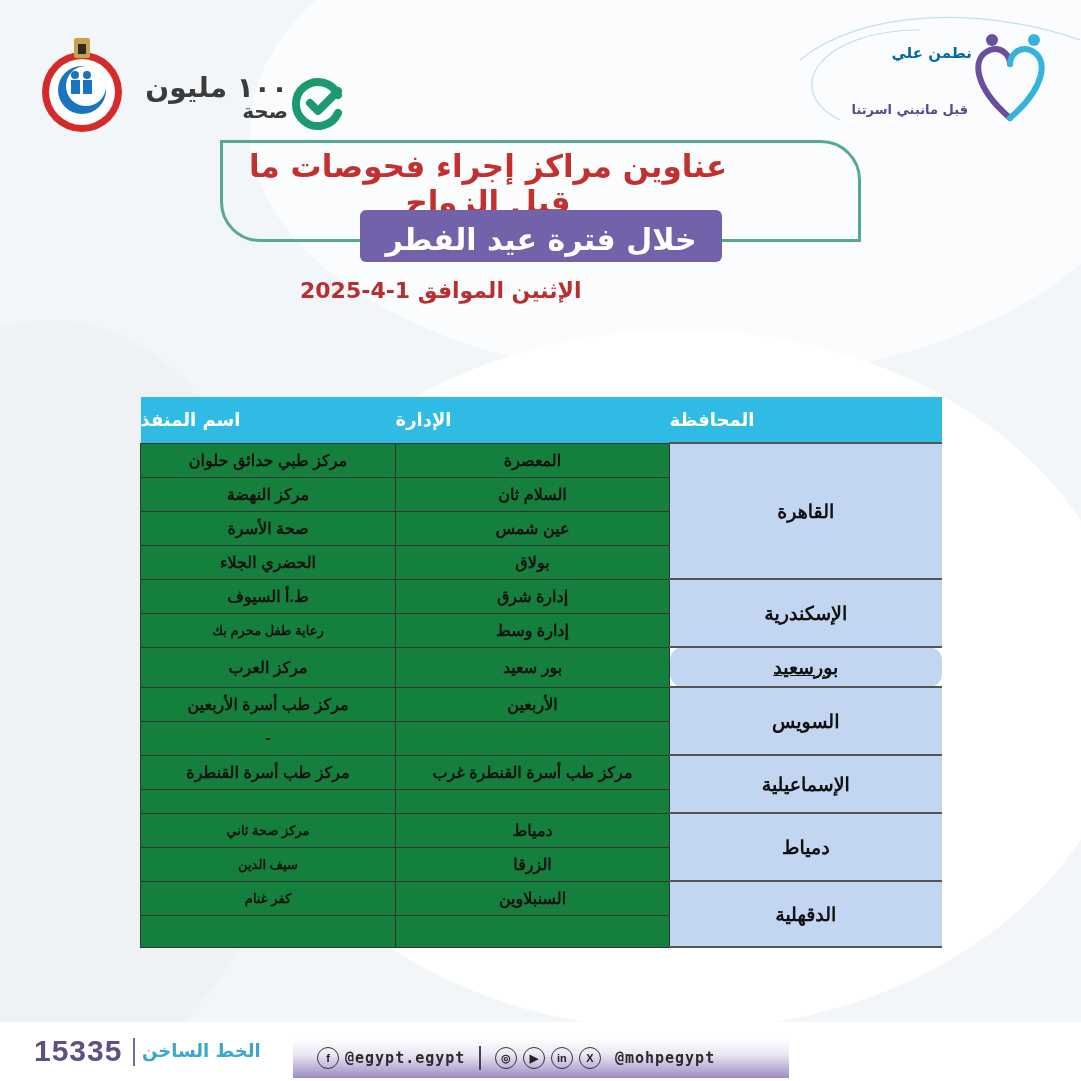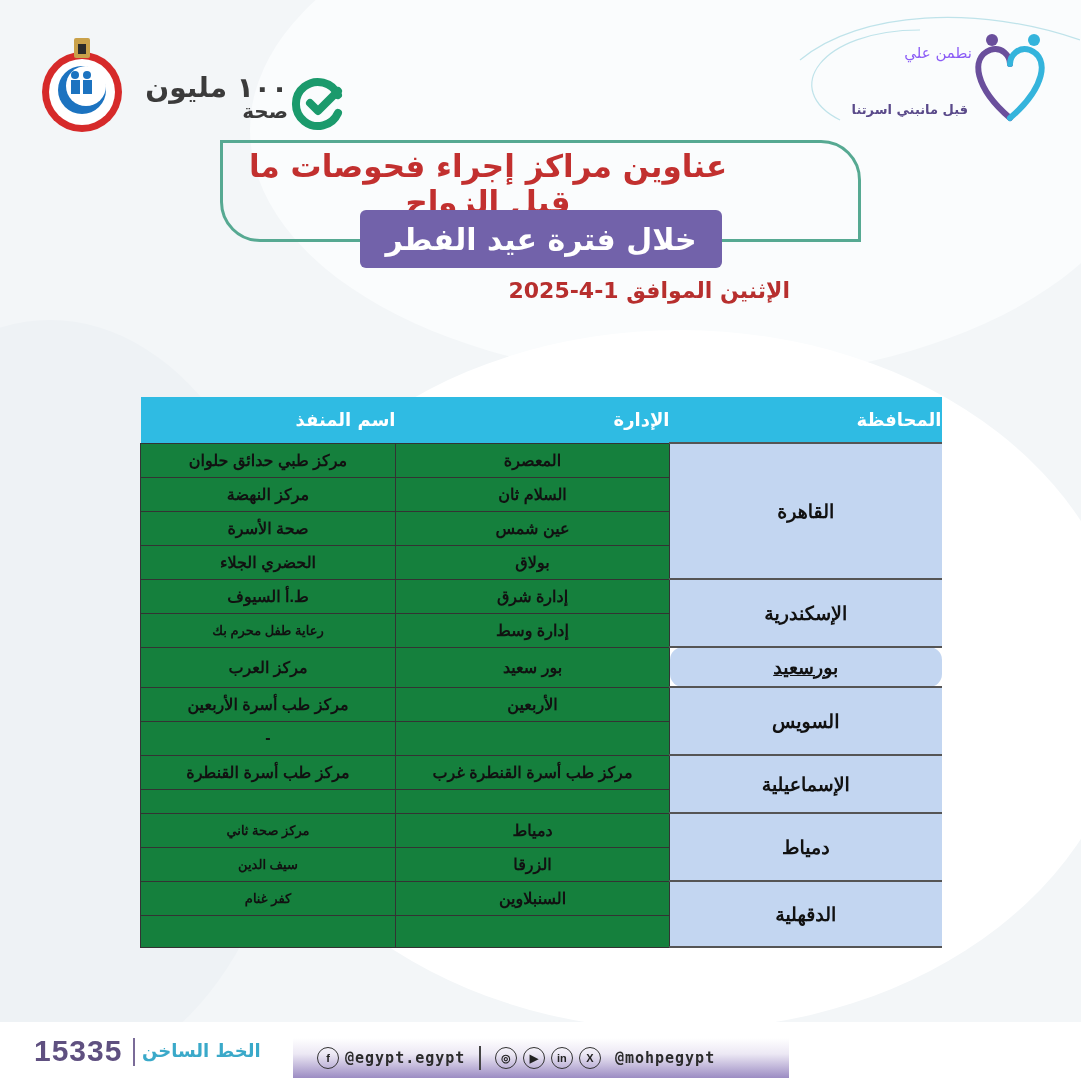--- a/index.html
+++ b/index.html
@@ -16,53 +16,53 @@
   .bg-swirl { position: absolute; left: 780px; top: 0; width: 300px; height: 150px; }
 
   
   .moh-logo { position: absolute; left: 36px; top: 34px; width: 92px; height: 100px; }
   .hundred-logo { position: absolute; left: 150px; top: 55px; width: 200px; height: 65px; direction: rtl; margin-top: 16px; }
   .hundred-text-top { position: absolute; right: 62px; top: 0px; font-size: 28px; font-weight: bold; color: #3b3b3b; white-space: nowrap; }
   .hundred-text-bot { position: absolute; right: 62px; top: 28px; font-size: 20px; font-weight: bold; color: #3b3b3b; letter-spacing: 6px; white-space: nowrap; }
   .hundred-check { position: absolute; left: 138px; top: 4px; width: 58px; height: 58px; }
 
   .sehetna-logo { position: absolute; left: 820px; top: 28px; width: 240px; height: 100px; }
-  .sehetna-small { position: absolute; right: 88px; top: 16px; font-size: 15px; color: #8b5cf6; font-weight: normal; direction: rtl; white-space: nowrap; }
+  .sehetna-small { position: absolute; right: 88px; top: 16px; font-size: 15px; color: #0369a1; font-weight: bold; direction: rtl; white-space: nowrap; }
   .sehetna-big { position: absolute; right: 90px; top: 26px; font-size: 40px; color: #34b4dc; font-weight: bold; direction: rtl; white-space: nowrap; letter-spacing: 1px; }
   .sehetna-sub { position: absolute; right: 92px; top: 74px; font-size: 13px; color: #5a4a8a; font-weight: bold; direction: rtl; white-space: nowrap; margin-left: 16px; }
   .sehetna-heart { position: absolute; right: 10px; top: 0px; width: 80px; height: 100px; }
 
   
   .title-frame {
     position: absolute; left: 220px; top: 140px; width: 641px; height: 102px;
     border: 3px solid #56a992; border-radius: 38px 38px 0 38px; border-bottom-right-radius: 0;
     border-top-left-radius: 0;
     border-radius: 0 40px 0 40px;
   }
   .title-main {
     position: absolute; left: 220px; top: 148px; width: 536px; text-align: center;
     font-size: 31px; font-weight: bold; color: #c2302f; direction: rtl;
   }
   .title-band {
-    position: absolute; left: 360px; top: 210px; width: 362px; height: 58px;
+    position: absolute; left: 360px; top: 210px; width: 362px; height: 52px;
     background: #7262aa; border-radius: 6px;
     color: #ffffff; font-size: 30px; font-weight: bold; text-align: center;
     line-height: 60px; direction: rtl;
   }
   .title-date {
-    position: absolute; left: 300px; top: 278px; width: 490px; text-align: right;
+    position: absolute; left: 300px; top: 278px; width: 490px; text-align: left;
     font-size: 22px; font-weight: bold; color: #b72f2e; direction: rtl;
   }
 
   
   .table-wrap { position: absolute; left: 140px; top: 397px; width: 801px; }
   table { border-collapse: collapse; width: 801px; direction: rtl; table-layout: fixed; }
   th {
     background: #2fbbe3; color: #ffffff; font-weight: bold; font-size: 18px;
-    height: 46px; text-align: right; border: none;
+    height: 46px; text-align: left; border: none;
   }
   td {
     border: 1.5px solid #333; text-align: center; font-weight: bold; color: #111;
     font-size: 16px; height: 34px; background: #15803d; padding: 0 4px;
     font-family: "Liberation Sans", sans-serif;
   }
   td.gov {
     background: #c3d6f1; font-size: 19px; border-left: 1.5px solid #333; border-right: none;
     border-top: 2px solid #555; border-bottom: 2px solid #555;
   }

